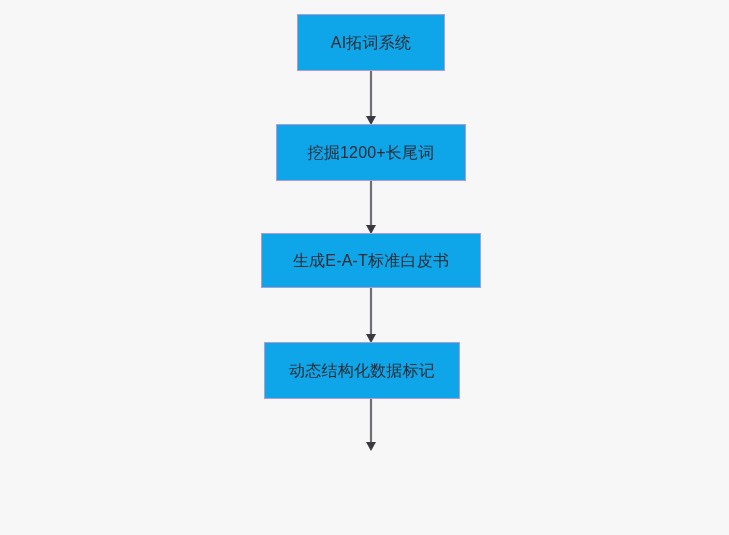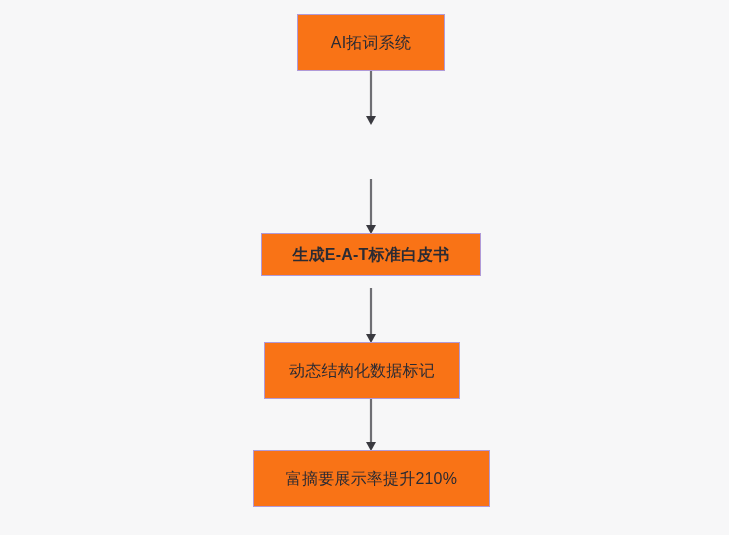--- a/index.html
+++ b/index.html
@@ -14,21 +14,21 @@
     overflow: hidden;
   }
   #flowchart {
     position: relative;
     width: 729px;
     height: 535px;
   }
   .node {
     position: absolute;
     box-sizing: border-box;
-    background: #f97316;
+    background: #0ea5e9;
     border: 1.4px solid #b09ad8;
     display: flex;
     align-items: center;
     justify-content: center;
     color: #2b2b33;
     font-size: 16px;
     line-height: 1.2;
     letter-spacing: 0.2px;
     white-space: nowrap;
   }
@@ -69,26 +69,26 @@
 
   <svg class="edge" style="left:361px; top:397px; width:20px; height:58px;">
     <line x1="10" y1="0" x2="10" y2="46"></line>
     <polygon points="5,45 15,45 10,54"></polygon>
   </svg>
 
   <div class="node" style="left:297px; top:14px; width:148px; height:57px;">
     <span class="node-label">AI拓词系统</span>
   </div>
 
+  <div class="node" style="left:276px; top:124px; width:190px; height:57px;">
+    <span class="node-label">挖掘1200+长尾词</span>
+  </div>
 
-  <div class="node" style="left:261px; top:233px; width:220px; height:43px;font-weight:bold;">
+  <div class="node" style="left:261px; top:233px; width:220px; height:55px;">
     <span class="node-label">生成E-A-T标准白皮书</span>
   </div>
 
   <div class="node" style="left:264px; top:342px; width:196px; height:57px;">
     <span class="node-label">动态结构化数据标记</span>
   </div>
 
-  <div class="node" style="left:253px; top:450px; width:237px; height:57px;">
-    <span class="node-label">富摘要展示率提升210%</span>
-  </div>
 
 </div>
 
 </body></html>

